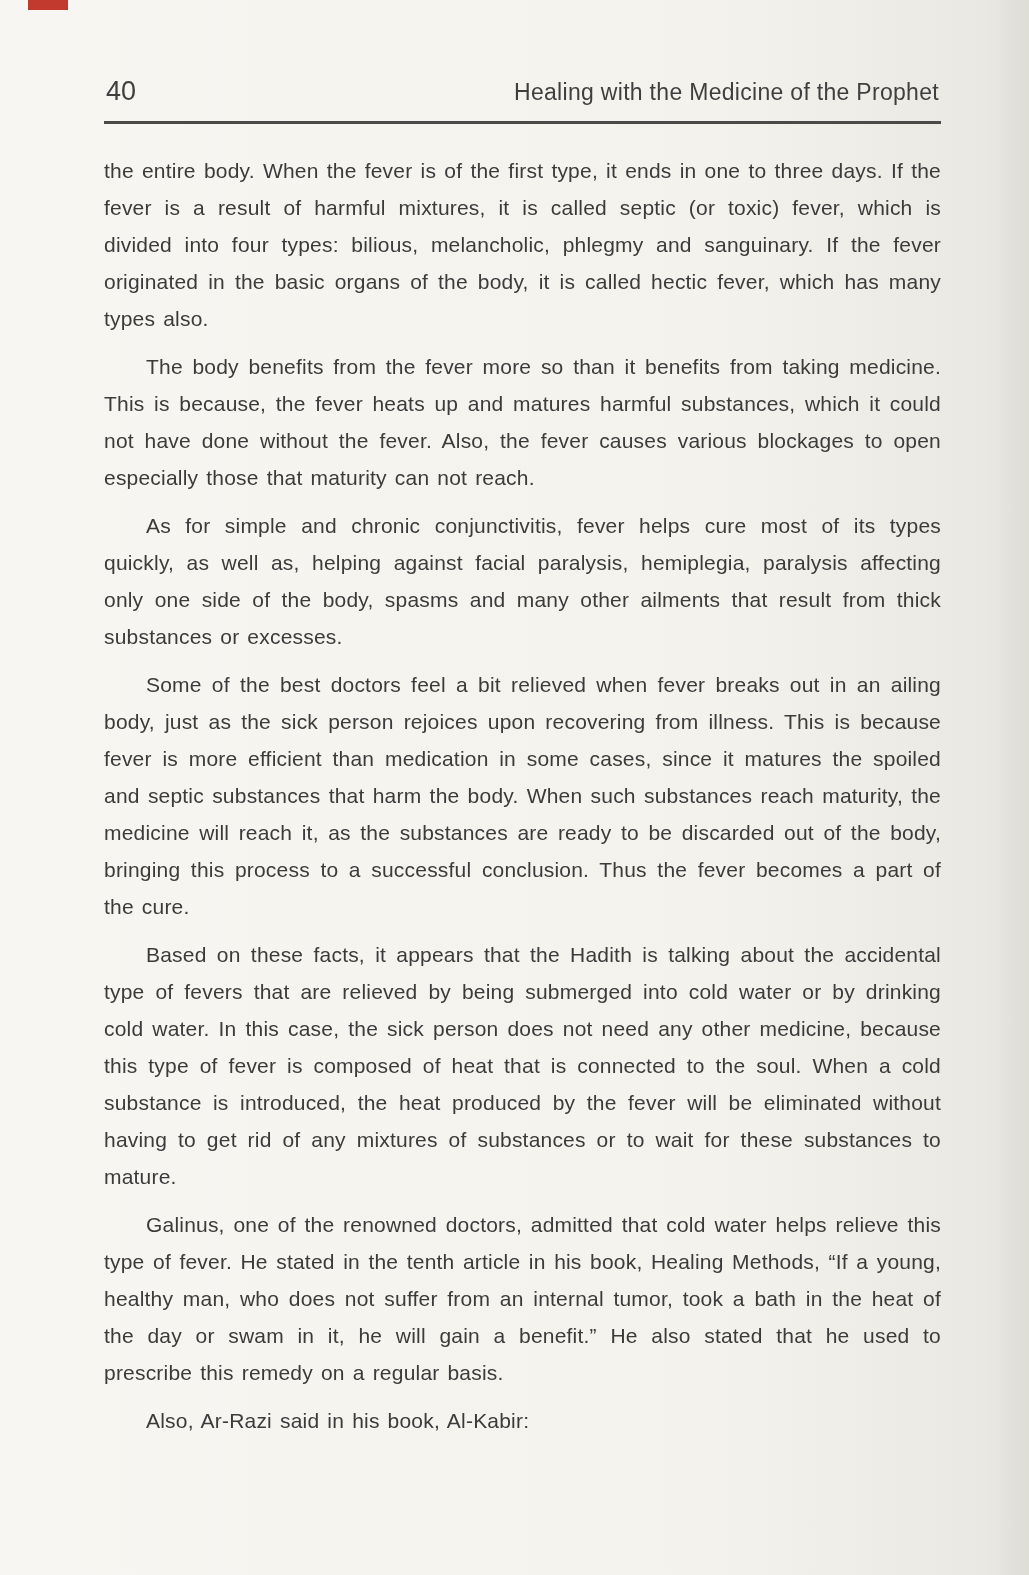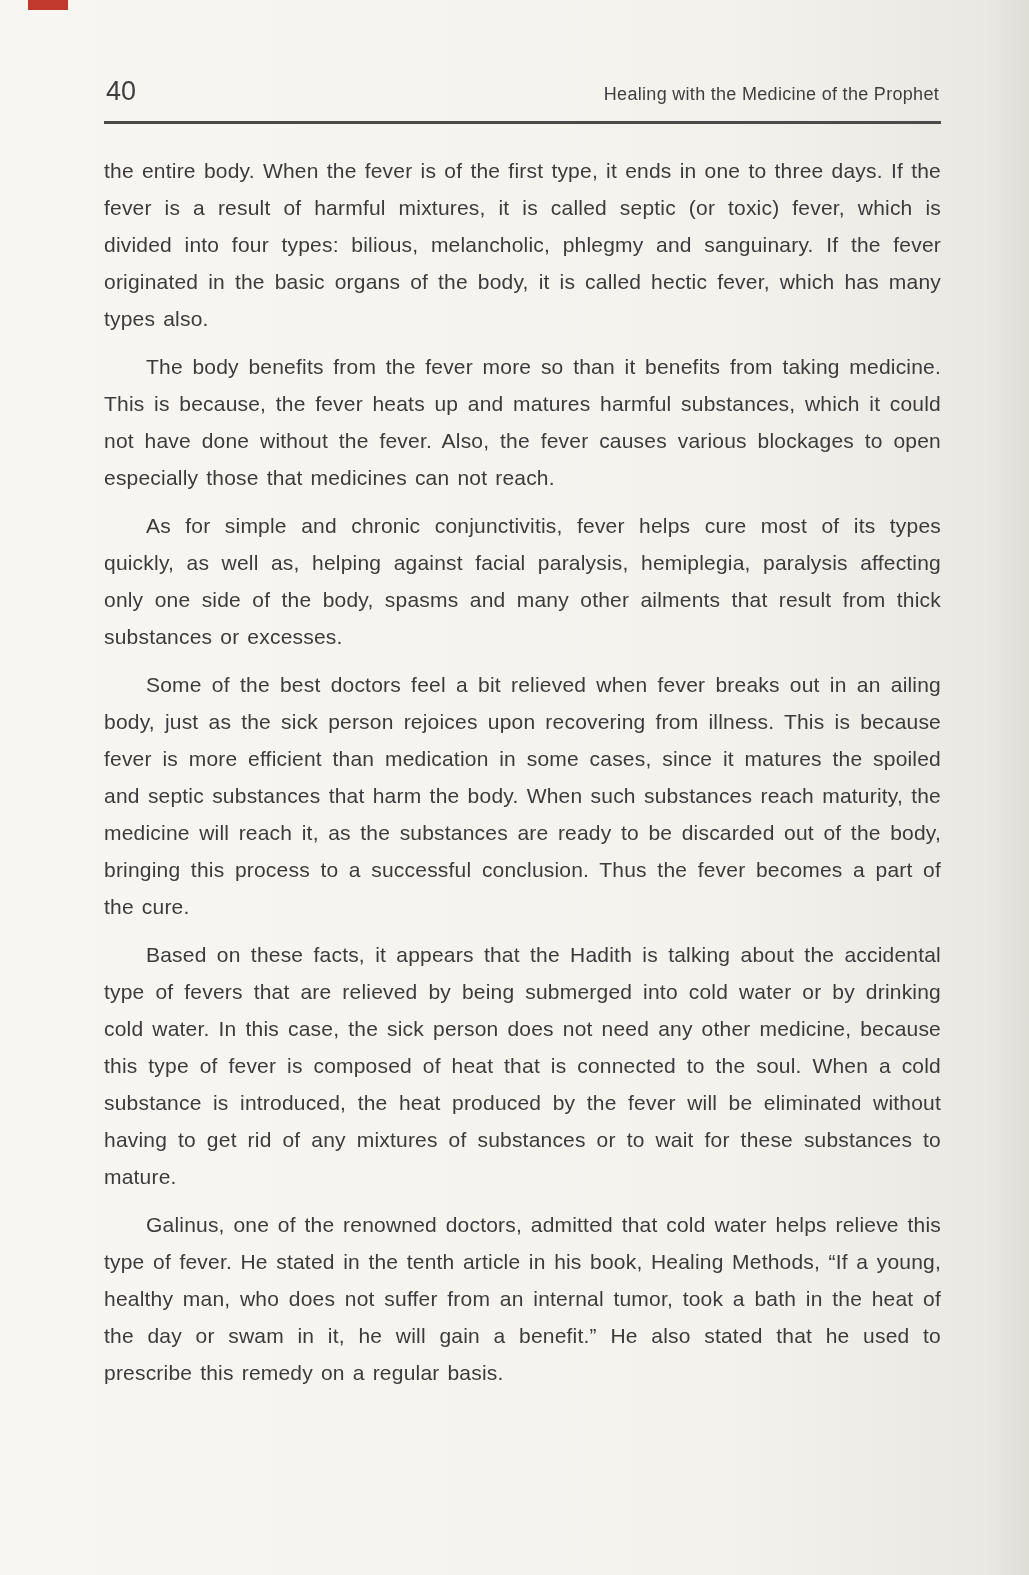--- a/index.html
+++ b/index.html
@@ -37,21 +37,21 @@
     justify-content: space-between;
     align-items: baseline;
     font-size: 26px;
     color: #3f3f3f;
     padding: 0 2px 0 2px;
   }
   .page-number {
     font-size: 27px;
   }
   .running-title {
-    font-size: 18px;
+    font-size: 23px;
     letter-spacing: 0.3px;
   }
   .head-rule {
     border: none;
     border-top: 3px solid #4a4a48;
     margin: 14px 0 0 0;
   }
   .body-text {
     margin-top: 28px;
     font-size: 21px;
@@ -86,26 +86,27 @@
     <span class="page-number">40</span>
     <span class="running-title">Healing with the Medicine of the Prophet</span>
   </div>
 
   <hr class="head-rule">
 
   <div class="body-text">
 
     <p class="no-indent">the entire body. When the fever is of the first type, it ends in one to three days. If the fever is a result of harmful mixtures, it is called septic (or toxic) fever, which is divided into four types: bilious, melancholic, phlegmy and sanguinary. If the fever originated in the basic organs of the body, it is called hectic fever, which has many types also.</p>
 
-    <p class="indent">The body benefits from the fever more so than it benefits from taking medicine. This is because, the fever heats up and matures harmful substances, which it could not have done without the fever. Also, the fever causes various blockages to open especially those that medicines can not reach.</p>
+    <p class="indent">The body benefits from the fever more so than it benefits from taking medicine. This is because, the fever heats up and matures harmful substances, which it could not have done without the fever. Also, the fever causes various blockages to open especially those that maturity can not reach.</p>
 
     <p class="indent">As for simple and chronic conjunctivitis, fever helps cure most of its types quickly, as well as, helping against facial paralysis, hemiplegia, paralysis affecting only one side of the body, spasms and many other ailments that result from thick substances or excesses.</p>
 
     <p class="indent">Some of the best doctors feel a bit relieved when fever breaks out in an ailing body, just as the sick person rejoices upon recovering from illness. This is because fever is more efficient than medication in some cases, since it matures the spoiled and septic substances that harm the body. When such substances reach maturity, the medicine will reach it, as the substances are ready to be discarded out of the body, bringing this process to a successful conclusion. Thus the fever becomes a part of the cure.</p>
 
     <p class="indent"><span>Based on these facts, it appears that the </span><span class="italic">Hadith</span><span> is talking about the accidental type of fevers that are relieved by being submerged into cold water or by drinking cold water. In this case, the sick person does not need any other medicine, because this type of fever is composed of heat that is connected to the soul. When a cold substance is introduced, the heat produced by the fever will be eliminated without having to get rid of any mixtures of substances or to wait for these substances to mature.</span></p>
 
     <p class="indent">Galinus, one of the renowned doctors, admitted that cold water helps relieve this type of fever. He stated in the tenth article in his book, Healing Methods, “If a young, healthy man, who does not suffer from an internal tumor, took a bath in the heat of the day or swam in it, he will gain a benefit.” He also stated that he used to prescribe this remedy on a regular basis.</p>
 
+    <p class="indent last-line">Also, Ar-Razi said in his book, Al-Kabir:</p>
 
   </div>
 
 </div>
 
 </body></html>

